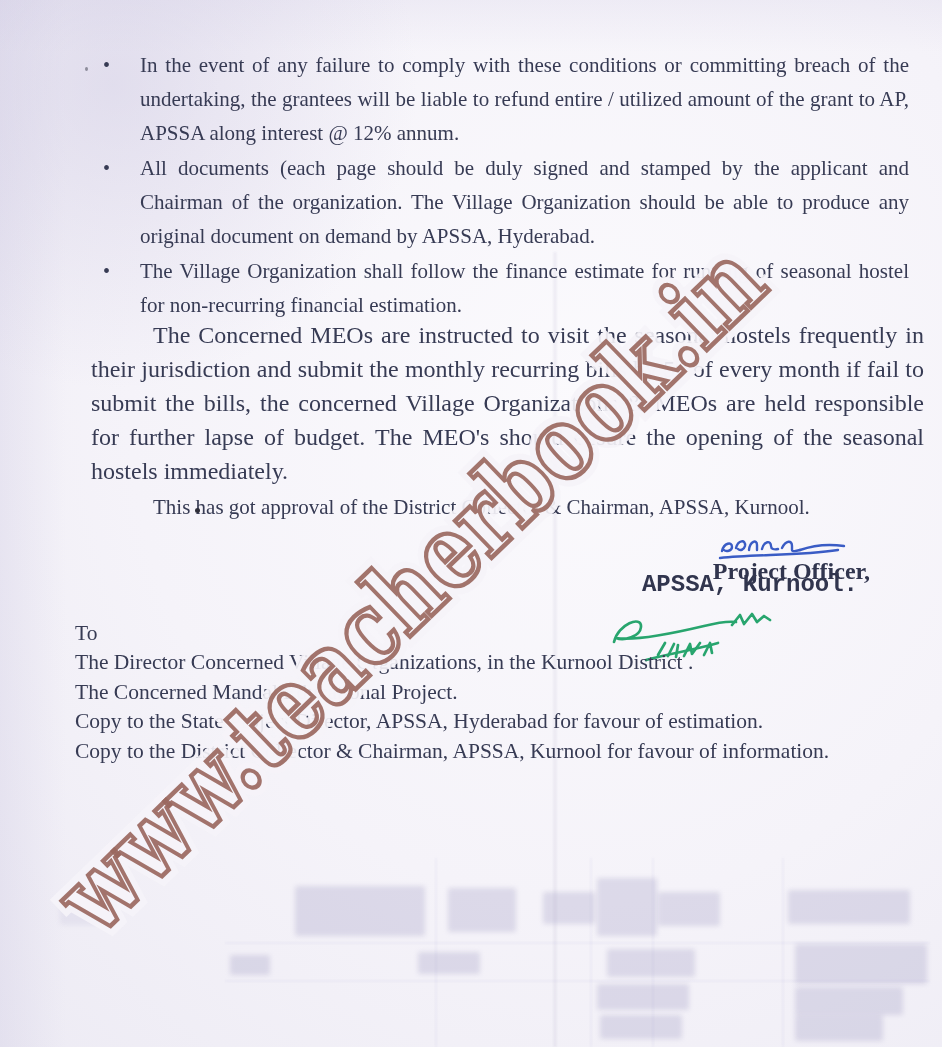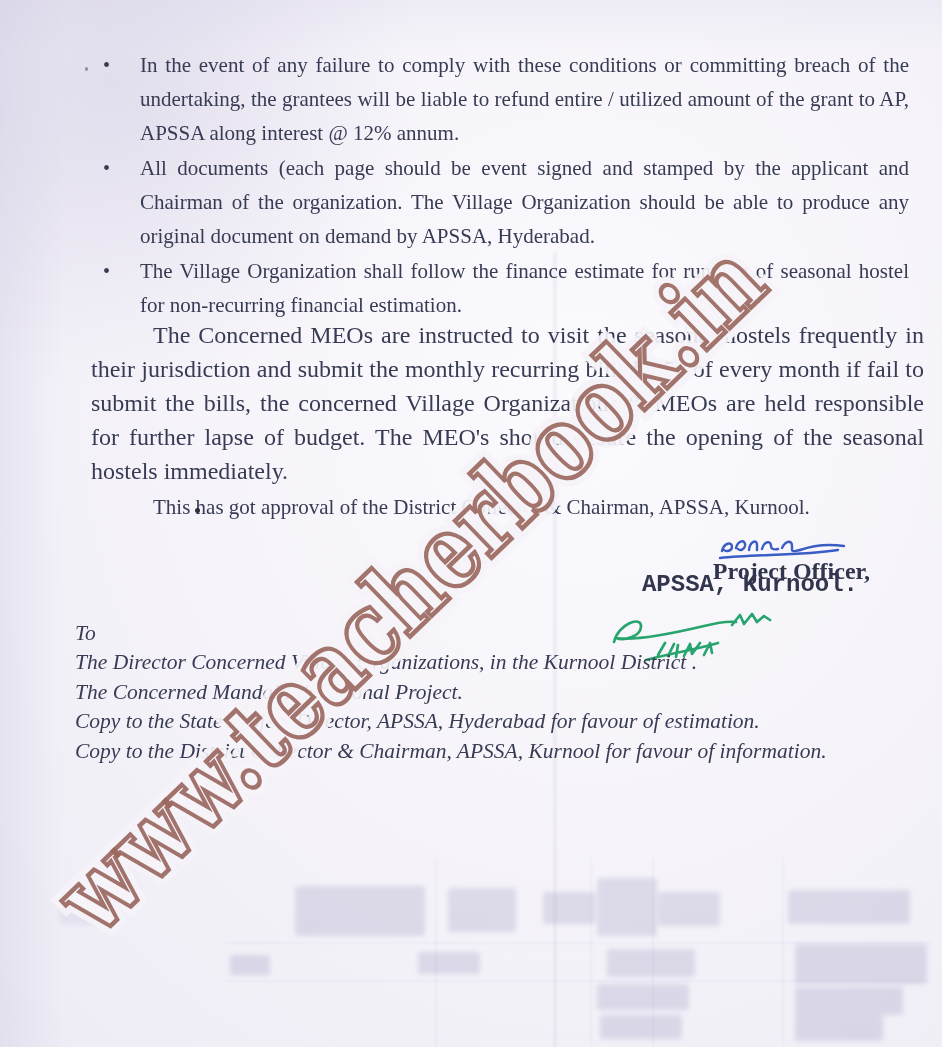--- a/index.html
+++ b/index.html
@@ -37,21 +37,21 @@
   .speck{position:absolute;left:85px;top:67px;width:3px;height:4px;border-radius:50%;background:#6a6a78;opacity:.7;}
   
   .sig-title{position:absolute;left:630px;top:557px;width:240px;margin:0;text-align:right;
     font-size:24px;font-weight:bold;line-height:29px;color:#31354e;}
   .sig-org{position:absolute;left:630px;top:570px;width:240px;margin:0;text-align:center;
     font-size:24px;font-weight:bold;line-height:29px;color:#31354e;font-family:Liberation Mono, monospace;}
   .sig-blue{position:absolute;left:716px;top:531px;width:134px;height:32px;}
   .sig-green{position:absolute;left:602px;top:610px;width:188px;height:58px;}
   
   .address{position:absolute;left:75px;top:619px;width:850px;font-size:21.5px;line-height:29.4px;}
-  .address div{white-space:nowrap;font-style:italic;}
+  .address div{white-space:nowrap;}
   
   .watermark{
     position:absolute;left:410px;top:588px;width:1000px;height:240px;
     transform:translate(-50%,-50%) rotate(-44deg);
     pointer-events:none;
   }
   
   .crease{position:absolute;left:553px;top:252px;width:4px;height:795px;
     background:linear-gradient(to right, rgba(165,160,195,0) 0%, rgba(165,160,195,0.22) 50%, rgba(165,160,195,0) 100%);
     filter:blur(1px);}
@@ -91,21 +91,21 @@
   <div class="crease"></div>
   <div class="speck"></div>
 
   <ul class="bullets">
     <li>
       <span class="bullet-marker">•</span>
       <span class="bullet-text">In the event of any failure to comply with these conditions or committing breach of the undertaking, the grantees will be liable to refund entire / utilized amount of the grant to AP, APSSA along interest @ 12% annum.</span>
     </li>
     <li>
       <span class="bullet-marker">•</span>
-      <span class="bullet-text">All documents (each page should be event signed and stamped by the applicant and Chairman of the organization. The Village Organization should be able to produce any original document on demand by APSSA, Hyderabad.</span>
+      <span class="bullet-text">All documents (each page should be duly signed and stamped by the applicant and Chairman of the organization. The Village Organization should be able to produce any original document on demand by APSSA, Hyderabad.</span>
     </li>
     <li>
       <span class="bullet-marker">•</span>
       <span class="bullet-text">The Village Organization shall follow the finance estimate for running of seasonal hostel for non-recurring financial estimation.</span>
     </li>
   </ul>
 
   <p class="body-para"><span>The Concerned MEOs are instructed to visit the seasonal hostels frequently in their jurisdiction and submit the monthly recurring bills by 5</span><span class="sup">th</span><span> of every month if fail to submit the bills, the concerned Village Organizations &amp; MEOs are held responsible for further lapse of budget. The MEO's should ensure the opening of the seasonal hostels immediately.</span></p>
 
   <p class="approval">This has got approval of the District Collector &amp; Chairman, APSSA, Kurnool.</p>

